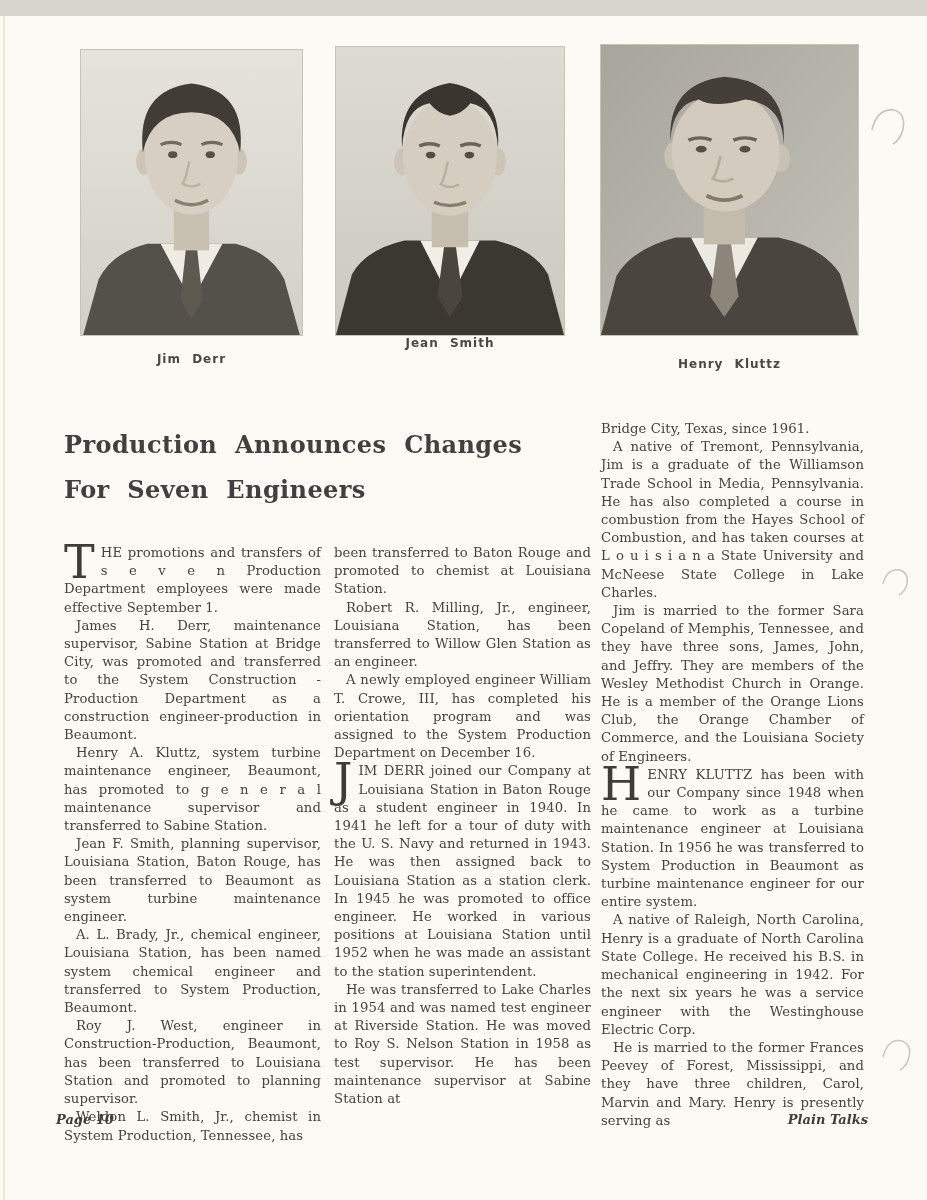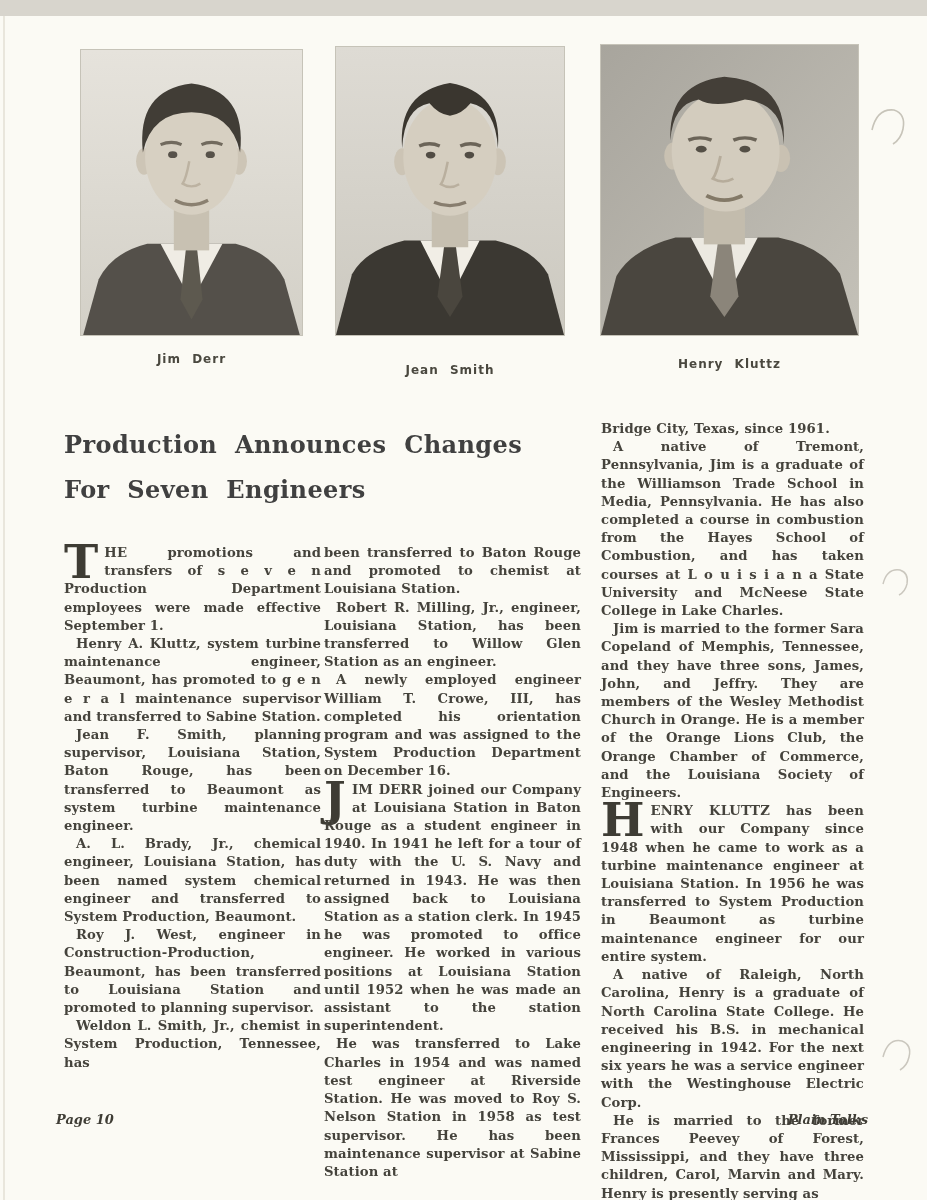--- a/index.html
+++ b/index.html
@@ -7,21 +7,21 @@
         font-family:"DejaVu Serif", serif;color:#45433c;overflow:hidden;}
   .scan-edge{position:absolute;left:3px;top:0;width:2px;height:100%;background:#e9e6dc;}
   .photo{position:absolute;border:1px solid #c6c3b8;box-sizing:border-box;background:#dedbd3;}
   .photo svg{display:block;width:100%;height:100%;}
   .caption{position:absolute;font-family:"DejaVu Sans", sans-serif;font-weight:bold;
            font-size:12px;letter-spacing:1px;word-spacing:6px;color:#4a483f;text-align:center;}
   .headline{position:absolute;left:64px;top:406px;width:545px;font-weight:bold;
             font-size:24px;line-height:45px;color:#404040;letter-spacing:.4px;word-spacing:9px;}
   .col{position:absolute;width:257px;font-size:13.2px;line-height:18.2px;
        text-align:justify;color:#45433c;letter-spacing:.1px;}
-  .col p{margin:0;text-indent:12px;font-weight:bold;}
+  .col p{margin:0;text-indent:12px;}
   .col p.cont,.col p.drop{text-indent:0;}
   .dropcap{float:left;font-size:46px;line-height:34px;padding:1px 6px 0 0;color:#3e3c34;}
   .footer{position:absolute;top:1096px;font-weight:bold;font-style:italic;
           font-size:13px;color:#3f3d35;}
   .footer.left{left:56px;}
   .footer.right{right:59px;}
   .artifact{position:absolute;pointer-events:none;}
 </style>
 </head>
 <body>
@@ -74,21 +74,21 @@
       <ellipse cx="50" cy="49" rx="20.5" ry="26" fill="#d5cec0"></ellipse>
       <path d="M29,45 Q27,20 50,16 Q73,20 71,45 Q70,27 59,25 Q55,30 50,30.5 Q45,30 41,25 Q30,27 29,45 Z" fill="#3a362f"></path>
       <path d="M36.5,44 Q41,42 45.5,44" stroke="#6b6458" fill="none" stroke-width="1.5"></path>
       <path d="M54.5,44 Q59,42 63.5,44" stroke="#6b6458" fill="none" stroke-width="1.5"></path>
       <ellipse cx="41.5" cy="48" rx="2.1" ry="1.5" fill="#514c44"></ellipse>
       <ellipse cx="58.5" cy="48" rx="2.1" ry="1.5" fill="#514c44"></ellipse>
       <path d="M49,51 Q47.5,59 46,61 Q50,63.5 54,61" stroke="#b9af9e" fill="none" stroke-width="1.1"></path>
       <path d="M43,69 Q50,72 57,69" stroke="#877d6e" fill="none" stroke-width="1.5"></path>
     </svg>
   </div>
-  <div class="caption" style="left:335px;top:347px;width:230px;">Jean Smith</div>
+  <div class="caption" style="left:335px;top:320px;width:230px;">Jean Smith</div>
 
   <div class="photo" style="left:600px;top:28px;width:259px;height:292px;" title="black-and-white portrait, man with side-parted hair facing slightly left, dark suit, gray background">
     <svg viewBox="0 0 100 128" preserveAspectRatio="none">
       <defs>
           <linearGradient id="bg3" x1="0" y1="0" x2="1" y2="1">
         <stop offset="0" stop-color="#a8a59d"></stop>
             <stop offset="1" stop-color="#c4c1b8"></stop>
           </linearGradient>
         </defs>
       <rect width="100" height="128" fill="url(#bg3)"></rect>
@@ -113,28 +113,29 @@
   <div class="headline">
     <div>Production Announces Changes</div>
     <div>For Seven Engineers</div>
   </div>
 
   <div class="col" style="left:64px;top:528px;">
     <p class="drop">
       <span class="dropcap">T</span>
       <span>HE promotions and transfers of s e v e n Production Department employees were made effective September 1.</span>
     </p>
+    <p>James H. Derr, maintenance supervisor, Sabine Station at Bridge City, was promoted and transferred to the System Construction - Production Department as a construction engineer-production in Beaumont.</p>
     <p>Henry A. Kluttz, system turbine maintenance engineer, Beaumont, has promoted to g e n e r a l maintenance supervisor and transferred to Sabine Station.</p>
     <p>Jean F. Smith, planning supervisor, Louisiana Station, Baton Rouge, has been transferred to Beaumont as system turbine maintenance engineer.</p>
     <p>A. L. Brady, Jr., chemical engineer, Louisiana Station, has been named system chemical engineer and transferred to System Production, Beaumont.</p>
     <p>Roy J. West, engineer in Construction-Production, Beaumont, has been transferred to Louisiana Station and promoted to planning supervisor.</p>
     <p>Weldon L. Smith, Jr., chemist in System Production, Tennessee, has</p>
   </div>
 
-  <div class="col" style="left:324px;top:528px;">
+  <div class="col" style="left:334px;top:528px;">
     <p class="cont">been transferred to Baton Rouge and promoted to chemist at Louisiana Station.</p>
     <p>Robert R. Milling, Jr., engineer, Louisiana Station, has been transferred to Willow Glen Station as an engineer.</p>
     <p>A newly employed engineer William T. Crowe, III, has completed his orientation program and was assigned to the System Production Department on December 16.</p>
     <p class="drop">
       <span class="dropcap">J</span>
       <span>IM DERR joined our Company at Louisiana Station in Baton Rouge as a student engineer in 1940. In 1941 he left for a tour of duty with the U. S. Navy and returned in 1943. He was then assigned back to Louisiana Station as a station clerk. In 1945 he was promoted to office engineer. He worked in various positions at Louisiana Station until 1952 when he was made an assistant to the station superintendent.</span>
     </p>
     <p>He was transferred to Lake Charles in 1954 and was named test engineer at Riverside Station. He was moved to Roy S. Nelson Station in 1958 as test supervisor. He has been maintenance supervisor at Sabine Station at</p>
   </div>
 

